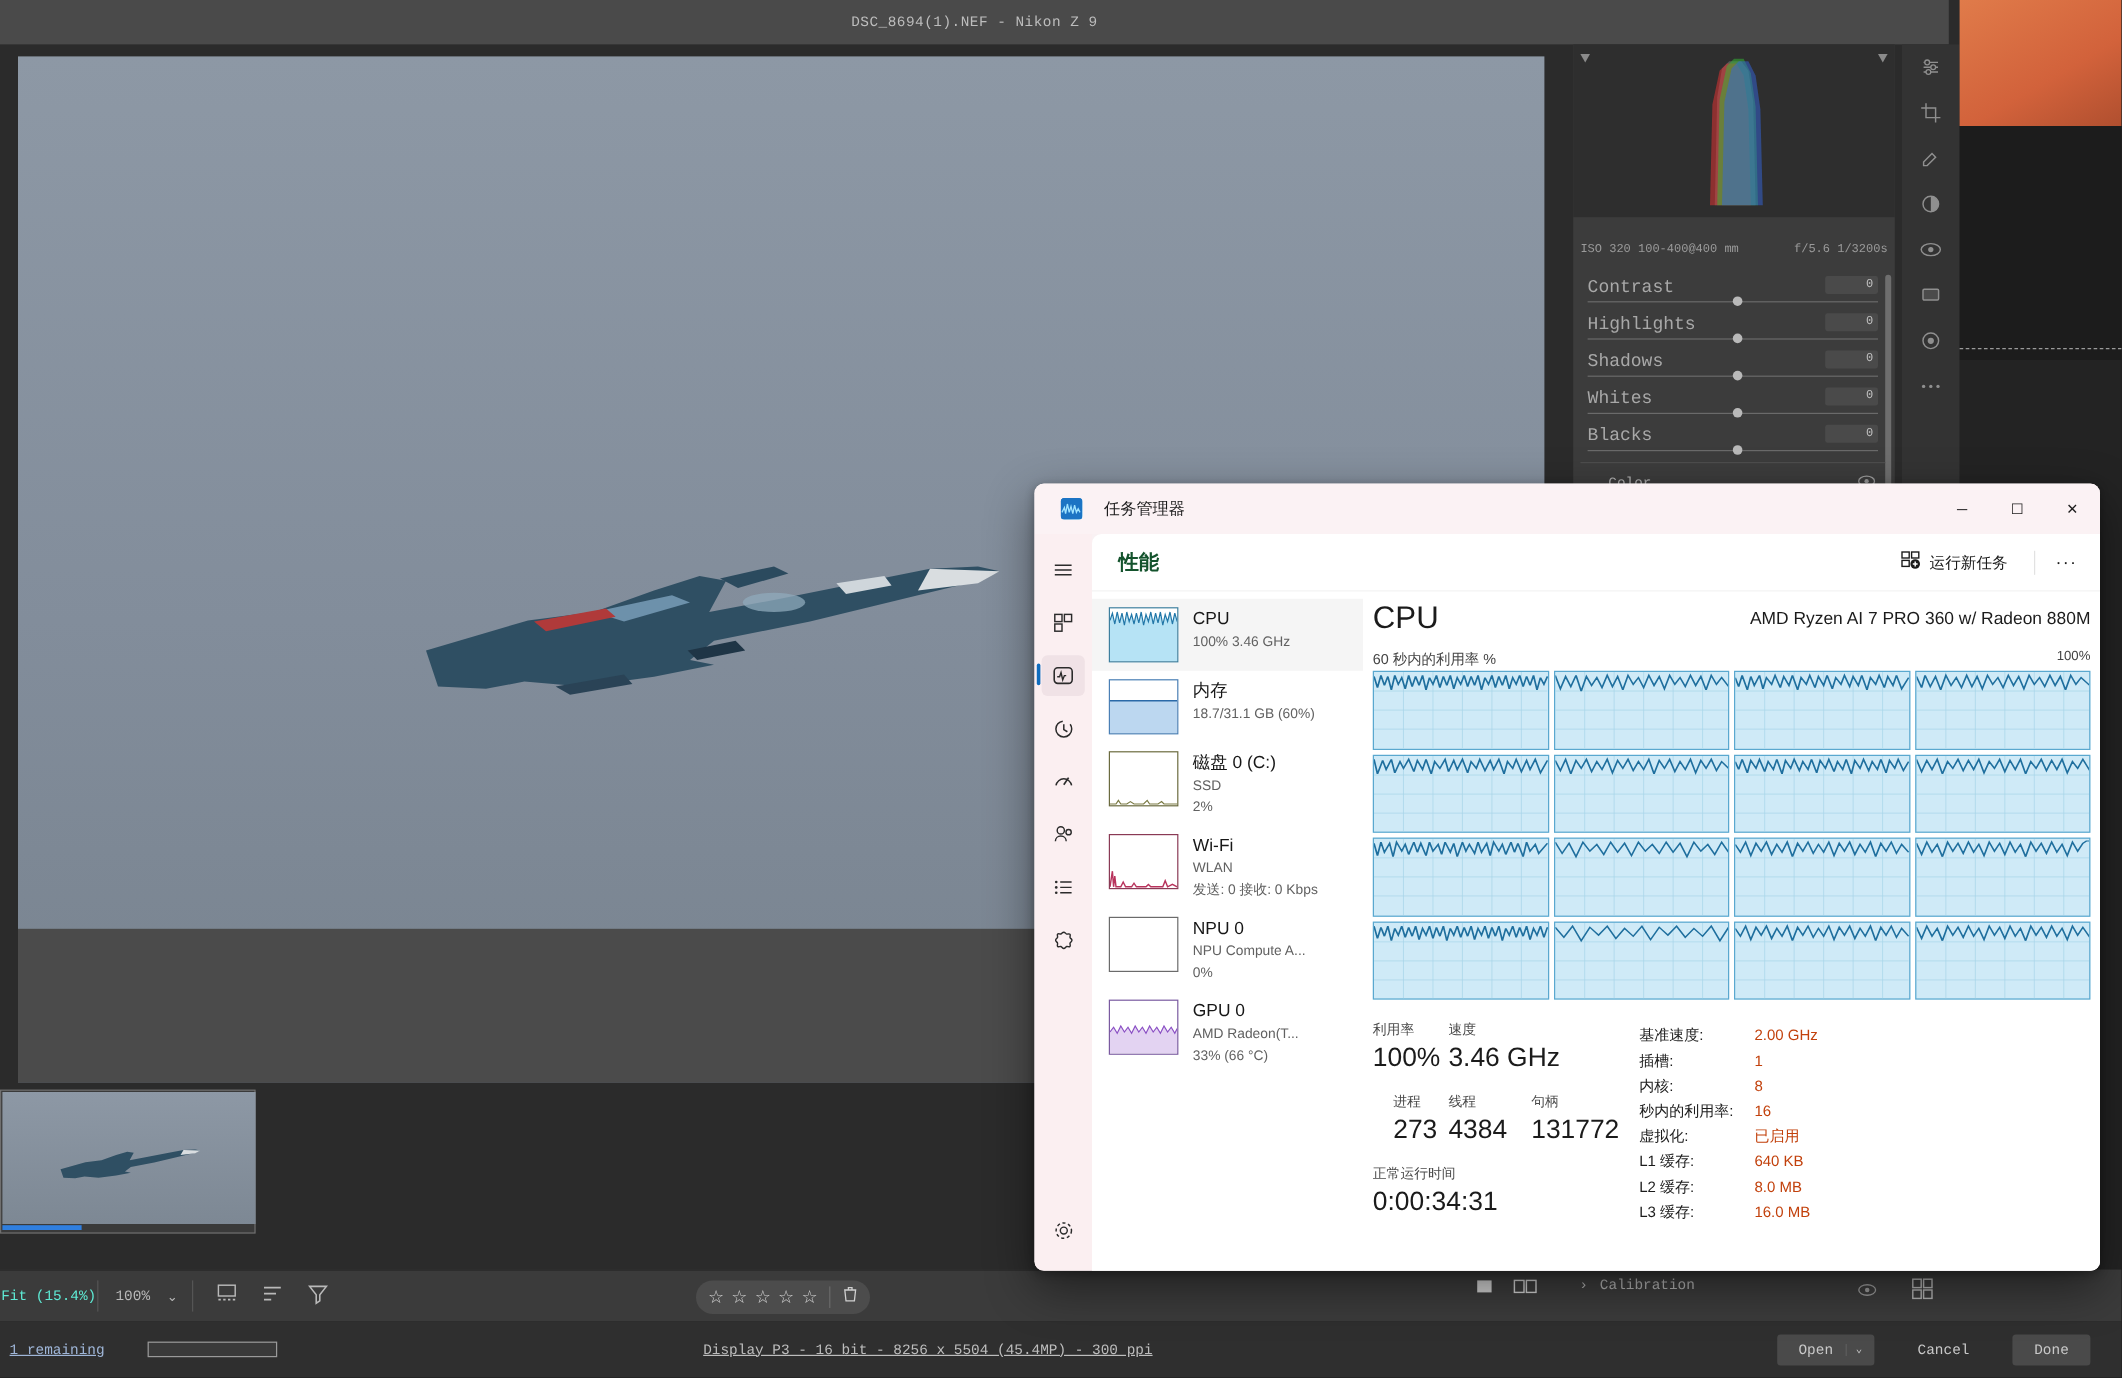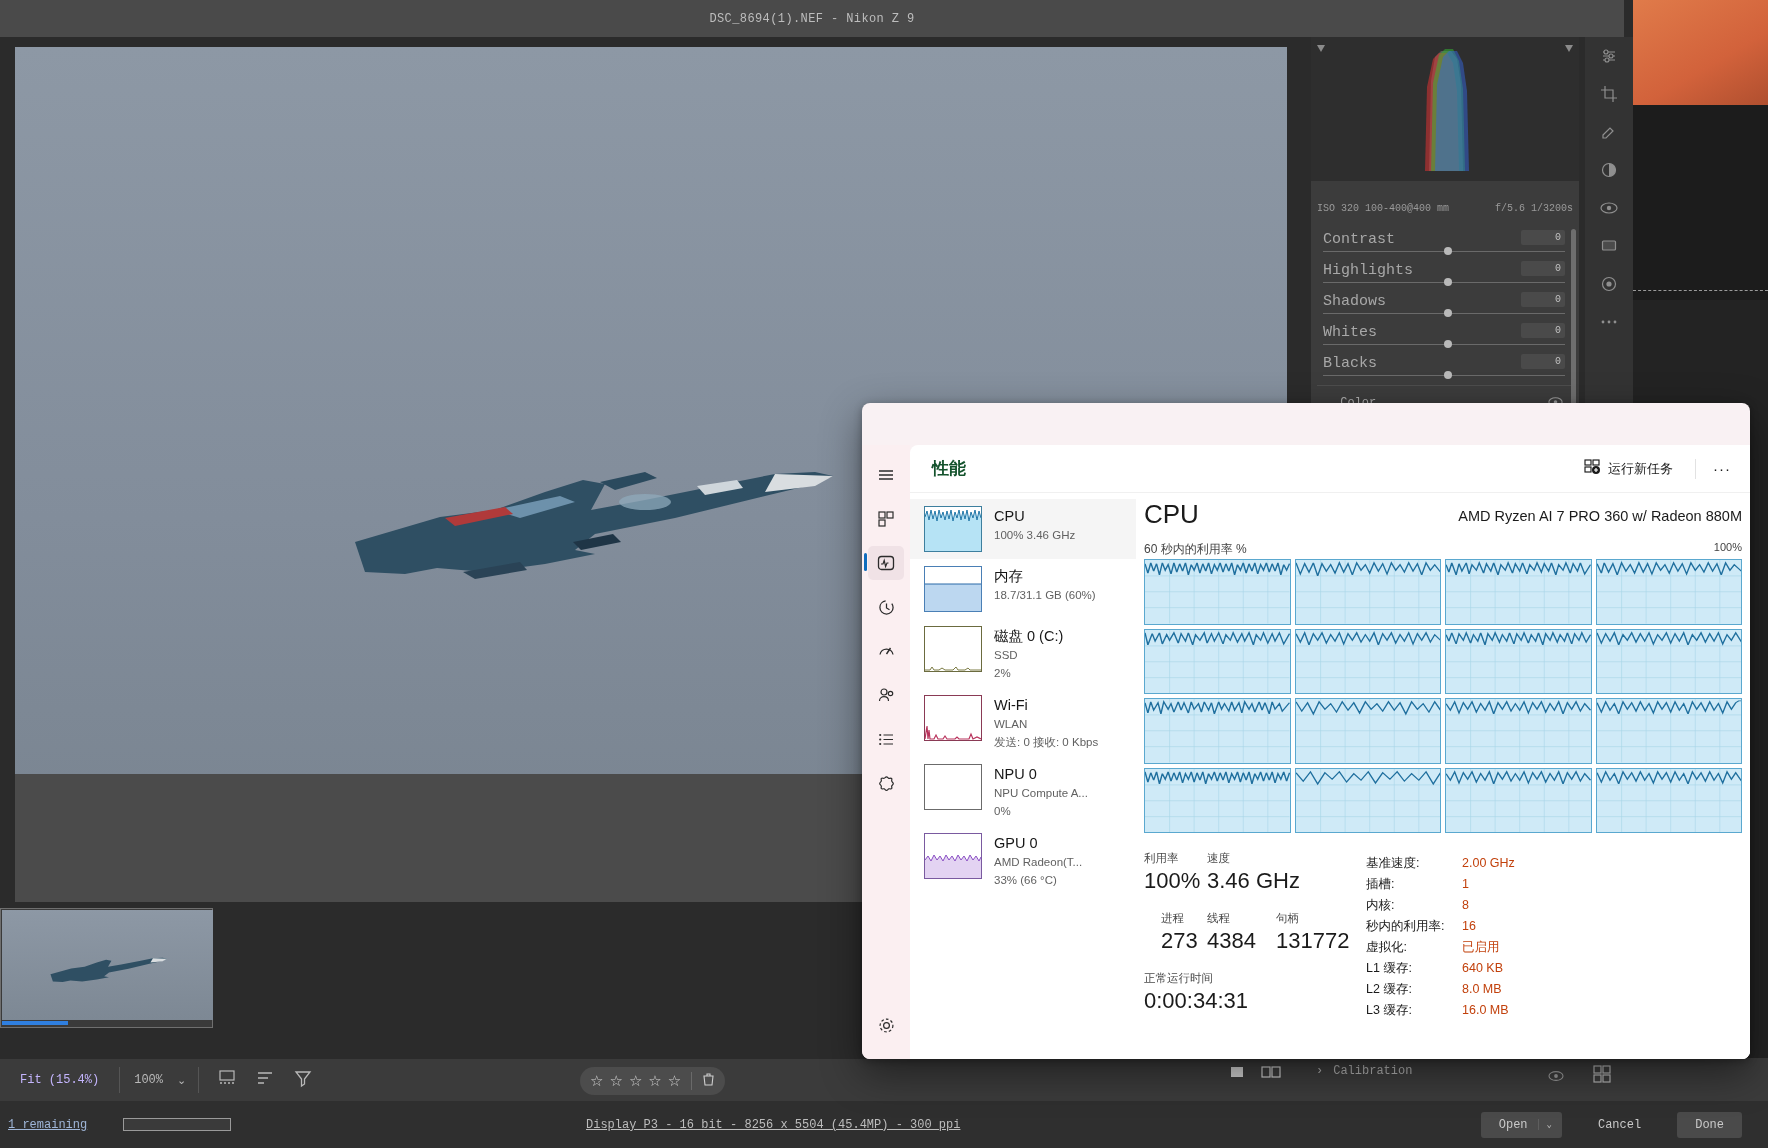--- a/index.html
+++ b/index.html
@@ -40,21 +40,21 @@
   .filmstrip-img { position: absolute; left: 1px; top: 1px; width: 211px; height: 110px;
      background: linear-gradient(180deg,#8d98a5 0%, #7d8894 100%); }
   .filmstrip-bar { position:absolute; left:1px; bottom:2px; width:66px; height:4px; background:#2f7fe0; }
   .filmstrip-jet { position:absolute; left:46px; top:36px; width:122px; height:52px; }
 
   .editor-toolbar {
     position: absolute; left: 0; top: 1058px; width: 1280px; height: 43px;
     background: #3b3b3b; border-top: 1px solid #2b2b2b;
     display:flex; align-items:center;
   }
-  .tool-fit { font-family:"Liberation Mono",monospace; font-size:12px; color:#c4b5fd; padding:0 20px; }
+  .tool-fit { font-family:"Liberation Mono",monospace; font-size:12px; color:#5eead4; padding:0 1px; }
   .tool-sep { width:1px; height:26px; background:#555; }
   .tool-zoom { font-family:"Liberation Mono",monospace; font-size:12px; color:#b9b9b9; padding:0 14px; }
   .tool-caret { color:#b9b9b9; font-size:11px; padding-right:12px; }
   .tool-icons { display:flex; gap:18px; padding-left:18px; }
   .rating-pill {
     position:absolute; left:580px; top:8px; height:28px; background:#4c4c4c; border-radius:14px;
     display:flex; align-items:center; gap:6px; padding:0 10px;
   }
   .star { color:#cfcfcf; font-size:15px; }
   .trash-sep { width:1px; height:18px; background:#6a6a6a; margin:0 4px; }
@@ -432,20 +432,34 @@
           <span class="sbtn-caret">⌄</span>
         </span>
         <span class="sbtn" style="background:transparent">Cancel</span>
         <span class="sbtn">Done</span>
       </span>
     </div>
   </div>
 
   <div class="tm">
 
+    <div class="tm-titlebar">
+      <span class="tm-appicon">
+        <svg width="18" height="18" viewBox="0 0 18 18">
+            <rect width="18" height="18" fill="#1b74c4"></rect>
+            <path d="M1 12 L3 8 L4 13 L5.5 5 L7 12 L8.5 7 L10 13 L11.5 6 L13 12 L14.5 9 L16 12" stroke="#9fe3ff" stroke-width="1.1" fill="none"></path>
+          </svg>
+      </span>
+      <span class="tm-title">任务管理器</span>
+      <span class="tm-winbtns">
+        <span class="winbtn">─</span>
+        <span class="winbtn">☐</span>
+        <span class="winbtn close">✕</span>
+      </span>
+    </div>
 
     <div class="tm-body">
 
       <div class="tm-rail">
         <div style="height:10px"></div>
         <div class="rail-btn">
           <svg class="rail-svg" width="18" height="18" viewBox="0 0 18 18">
               <path d="M2 5h14M2 9h14M2 13h14" stroke="#2b2b2b" stroke-width="1.3"></path>
             </svg>
         </div>

